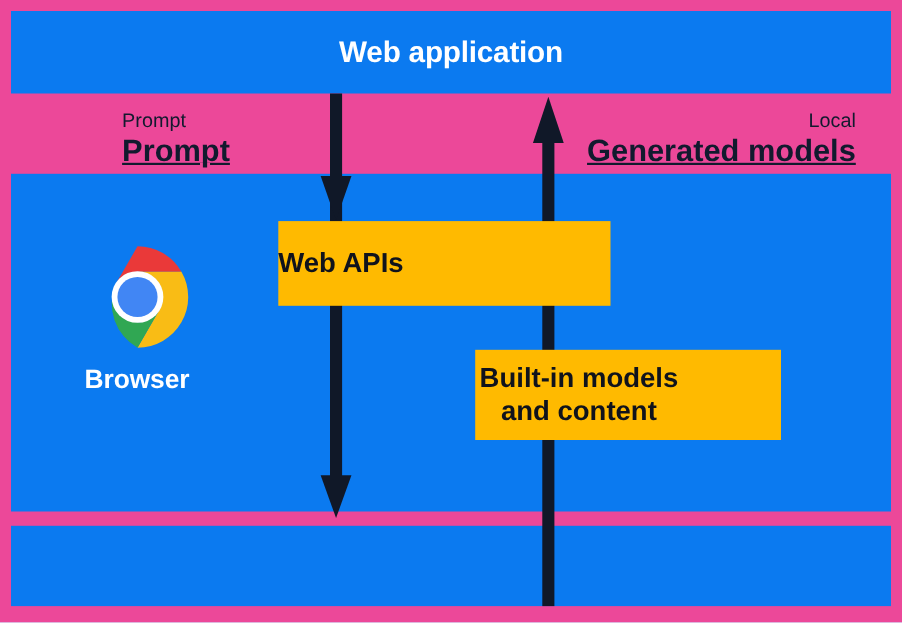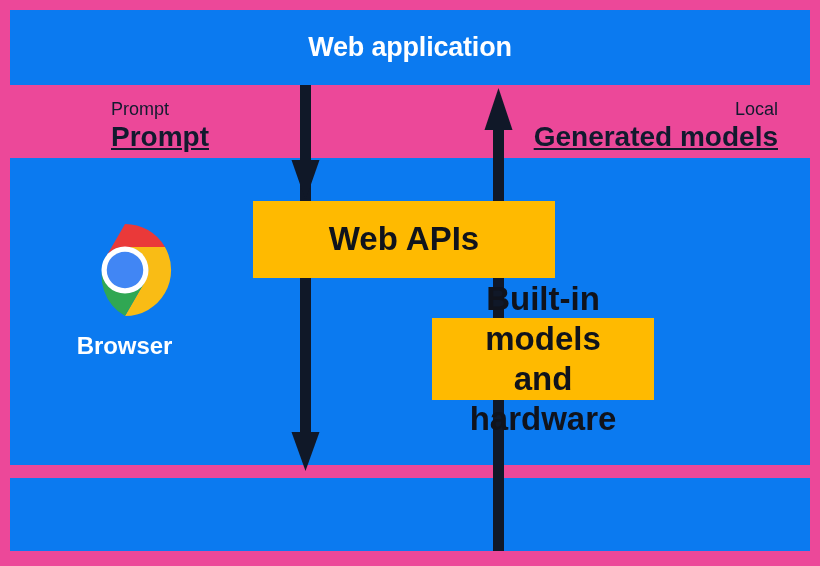--- a/index.html
+++ b/index.html
@@ -53,39 +53,38 @@
     height: 566px;
     pointer-events: none;
   }
 
   
   .ybox {
     position: absolute;
     background: #FFBA00;
     display: flex;
     align-items: center;
-    justify-content: center;
     text-align: center;
     color: #10131c;
     font-weight: bold;
-    font-size: 33px;
+    font-size: 25px;
     line-height: 1.22;
   }
   #web-apis-box {
     left: 253px;
     top: 201px;
     width: 302px;
     height: 77px;
   }
   #built-in-models-box {
     left: 432px;
     top: 318px;
-    width: 222px;
+    width: 278px;
     height: 82px;
-    padding: 0 23px;
+    padding: 0 4px;
     box-sizing: border-box;
   }
   .ybox span { display: block; }
 
   
   .io-note {
     position: absolute;
     color: #121a2e;
     white-space: nowrap;
     line-height: 1.18;
@@ -171,21 +170,21 @@
     <span class="io-value">Generated models</span>
   </div>
 
   <div class="ybox" id="web-apis-box">
     <span>Web APIs</span>
   </div>
 
   <div class="ybox" id="built-in-models-box">
     <div>
       <span>Built-in models</span>
-      <span>and hardware</span>
+      <span>and content</span>
     </div>
   </div>
 
   <div id="browser-group">
     <svg id="chrome-logo" viewBox="0 0 100 100">
 
       <path d="M50 2 A48 48 0 0 1 91.6 26 L50 26 A24 24 0 0 0 29.2 38 Z" fill="#EA3939"></path>
 
       <path d="M91.6 26 A48 48 0 0 1 50 98 L70.8 62 A24 24 0 0 0 50 26 Z" fill="#F9BC15"></path>
 

